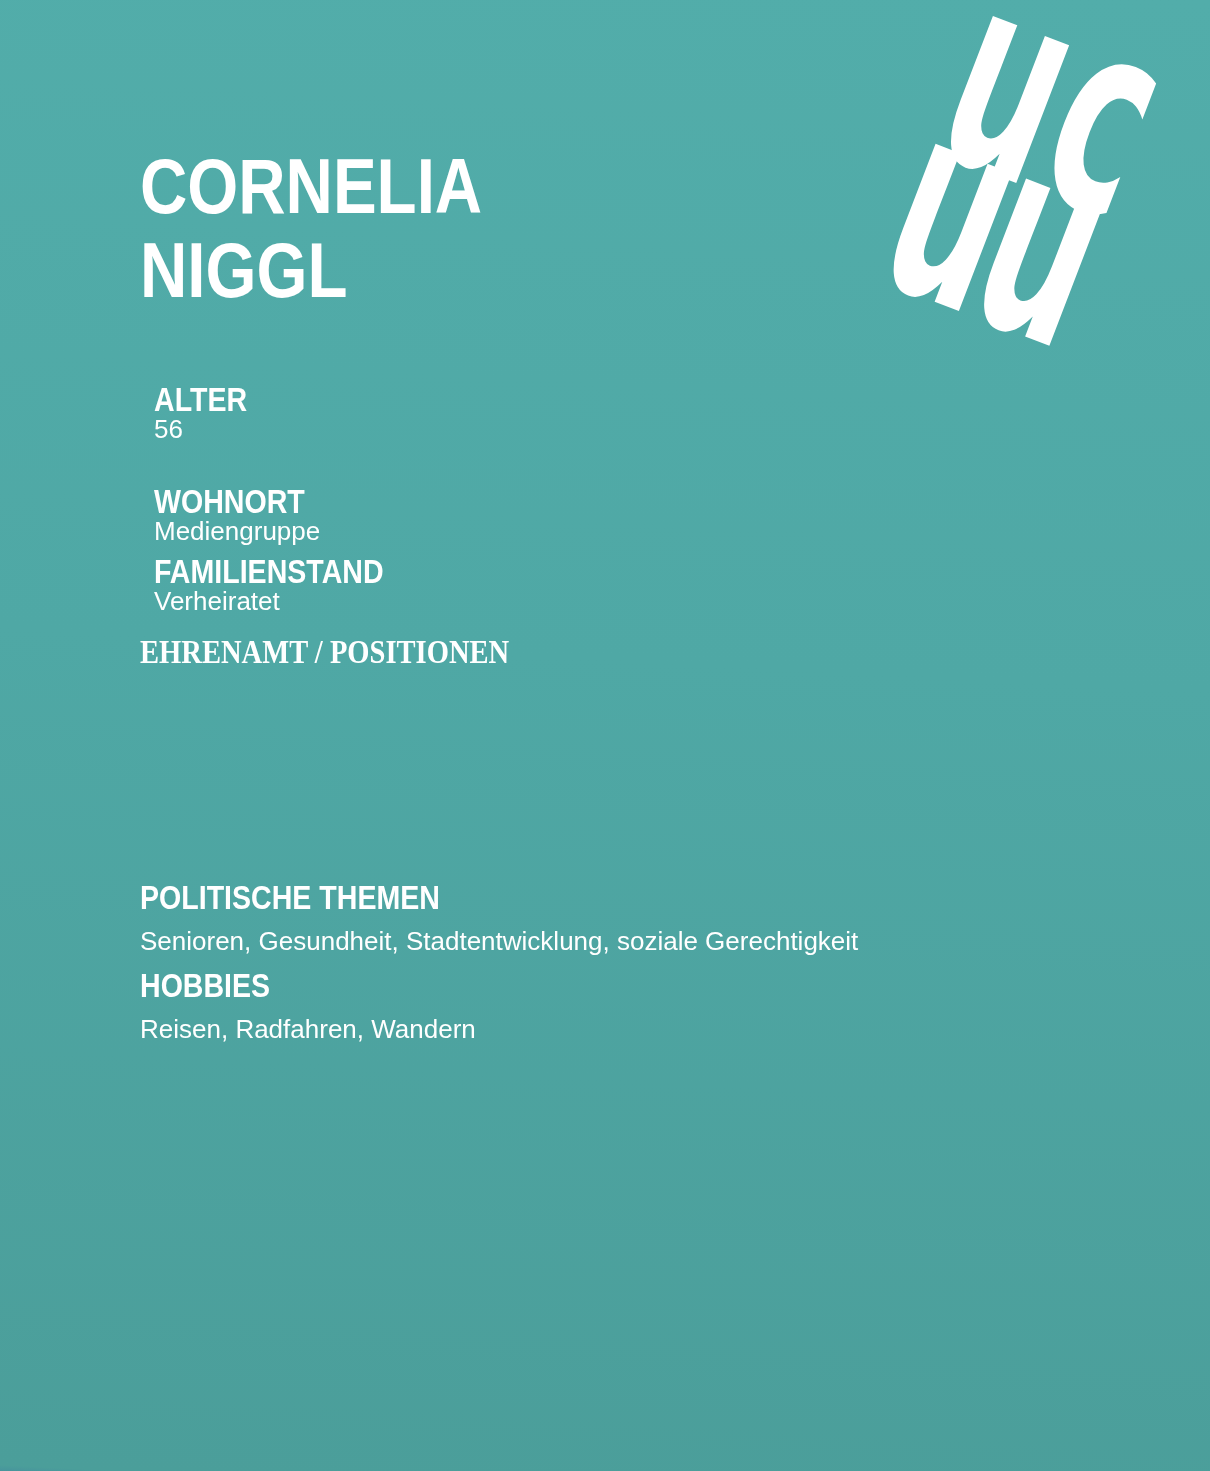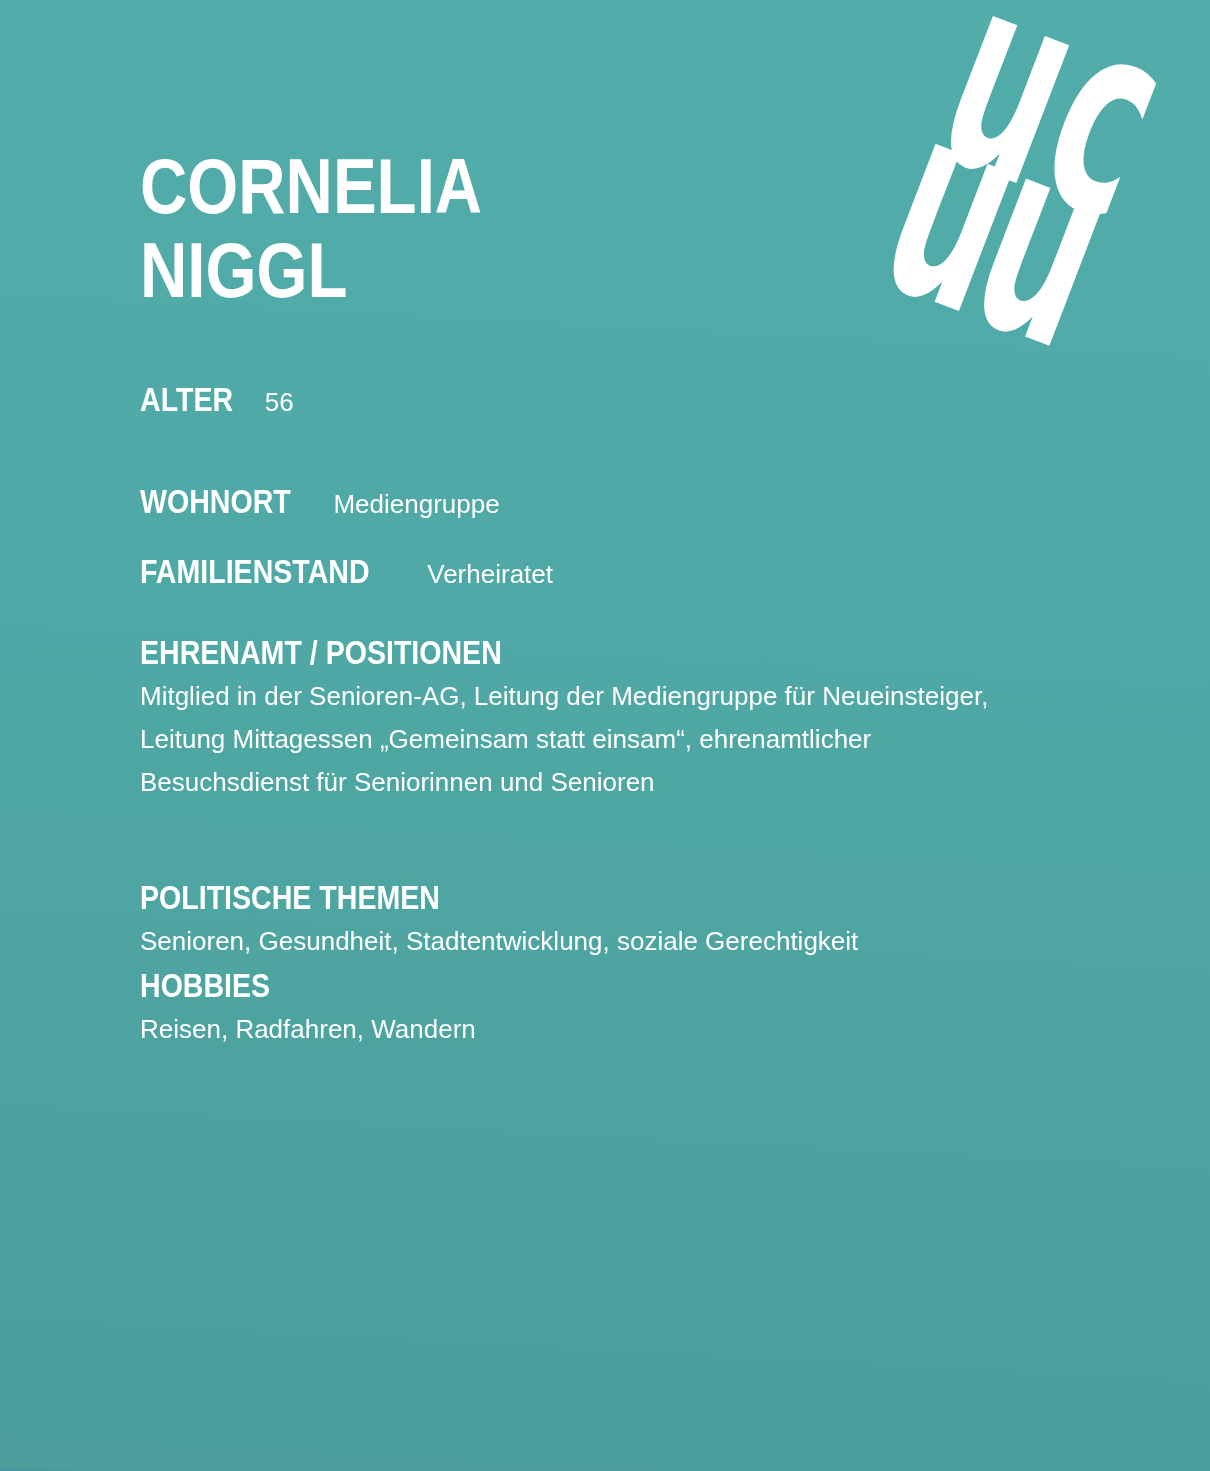--- a/index.html
+++ b/index.html
@@ -67,20 +67,21 @@
   }
   .title-line { display: block; }
 
   
   .field {
     position: absolute;
     left: 140px;
     display: flex;
     align-items: baseline;
     white-space: nowrap;
+    flex-direction: column;
   }
   .field-label,
   .section-heading {
     font-size: 34px;
     line-height: 34px;
     font-weight: bold;
     display: inline-block;
     transform: scaleX(0.84);
     transform-origin: left bottom;
     white-space: nowrap;
@@ -102,21 +103,21 @@
     left: 140px;
     width: 880px;
   }
   .section h2 { margin: 0; }
   .section-text {
     margin: 6px 0 0 0;
     font-size: 26px;
     line-height: 43px;
     max-width: 860px;
   }
-  .section-ehrenamt   { top: 635px; }
+  .section-ehrenamt   { top: 635px; font-family: Liberation Serif, serif; }
   .section-politische { top: 880px; }
   .section-hobbies    { top: 968px; }
 </style>
 </head>
 <body>
 
 <div class="card">
 
   <div class="logo" aria-hidden="true">
     <div class="logo-rotor">
@@ -140,21 +141,20 @@
     <span class="field-value">Mediengruppe</span>
   </div>
 
   <div class="field field-familienstand">
     <span class="field-label">FAMILIENSTAND</span>
     <span class="field-value">Verheiratet</span>
   </div>
 
   <div class="section section-ehrenamt">
     <h2 class="section-heading">EHRENAMT / POSITIONEN</h2>
-    <p class="section-text">Mitglied in der Senioren-AG, Leitung der Mediengruppe für Neueinsteiger, Leitung Mittagessen „Gemeinsam statt einsam“, ehrenamtlicher Besuchsdienst für Seniorinnen und Senioren</p>
   </div>
 
   <div class="section section-politische">
     <h2 class="section-heading">POLITISCHE THEMEN</h2>
     <p class="section-text">Senioren, Gesundheit, Stadtentwicklung, soziale Gerechtigkeit</p>
   </div>
 
   <div class="section section-hobbies">
     <h2 class="section-heading">HOBBIES</h2>
     <p class="section-text">Reisen, Radfahren, Wandern</p>

